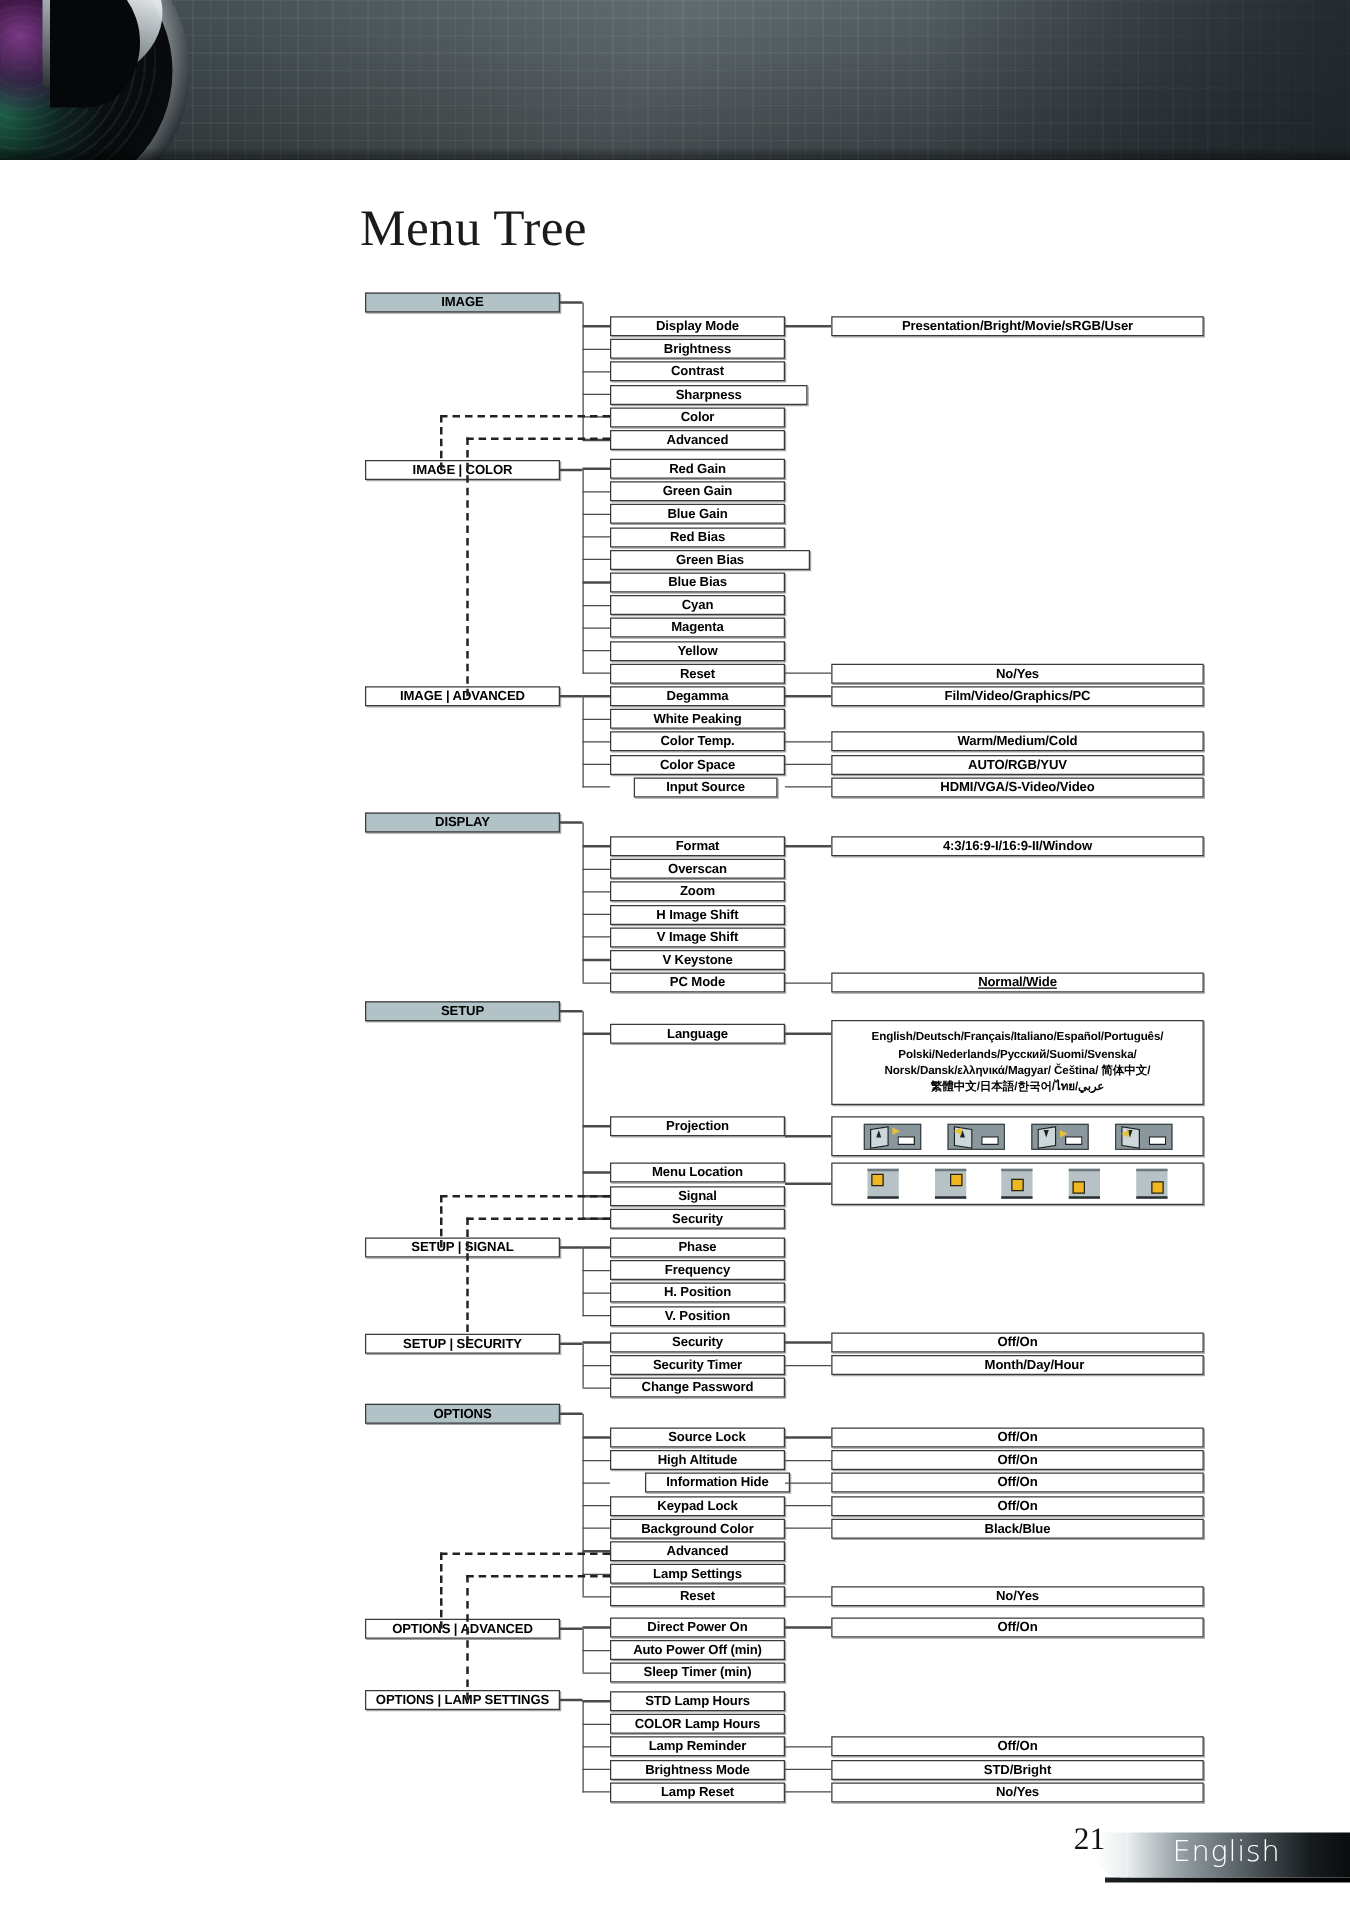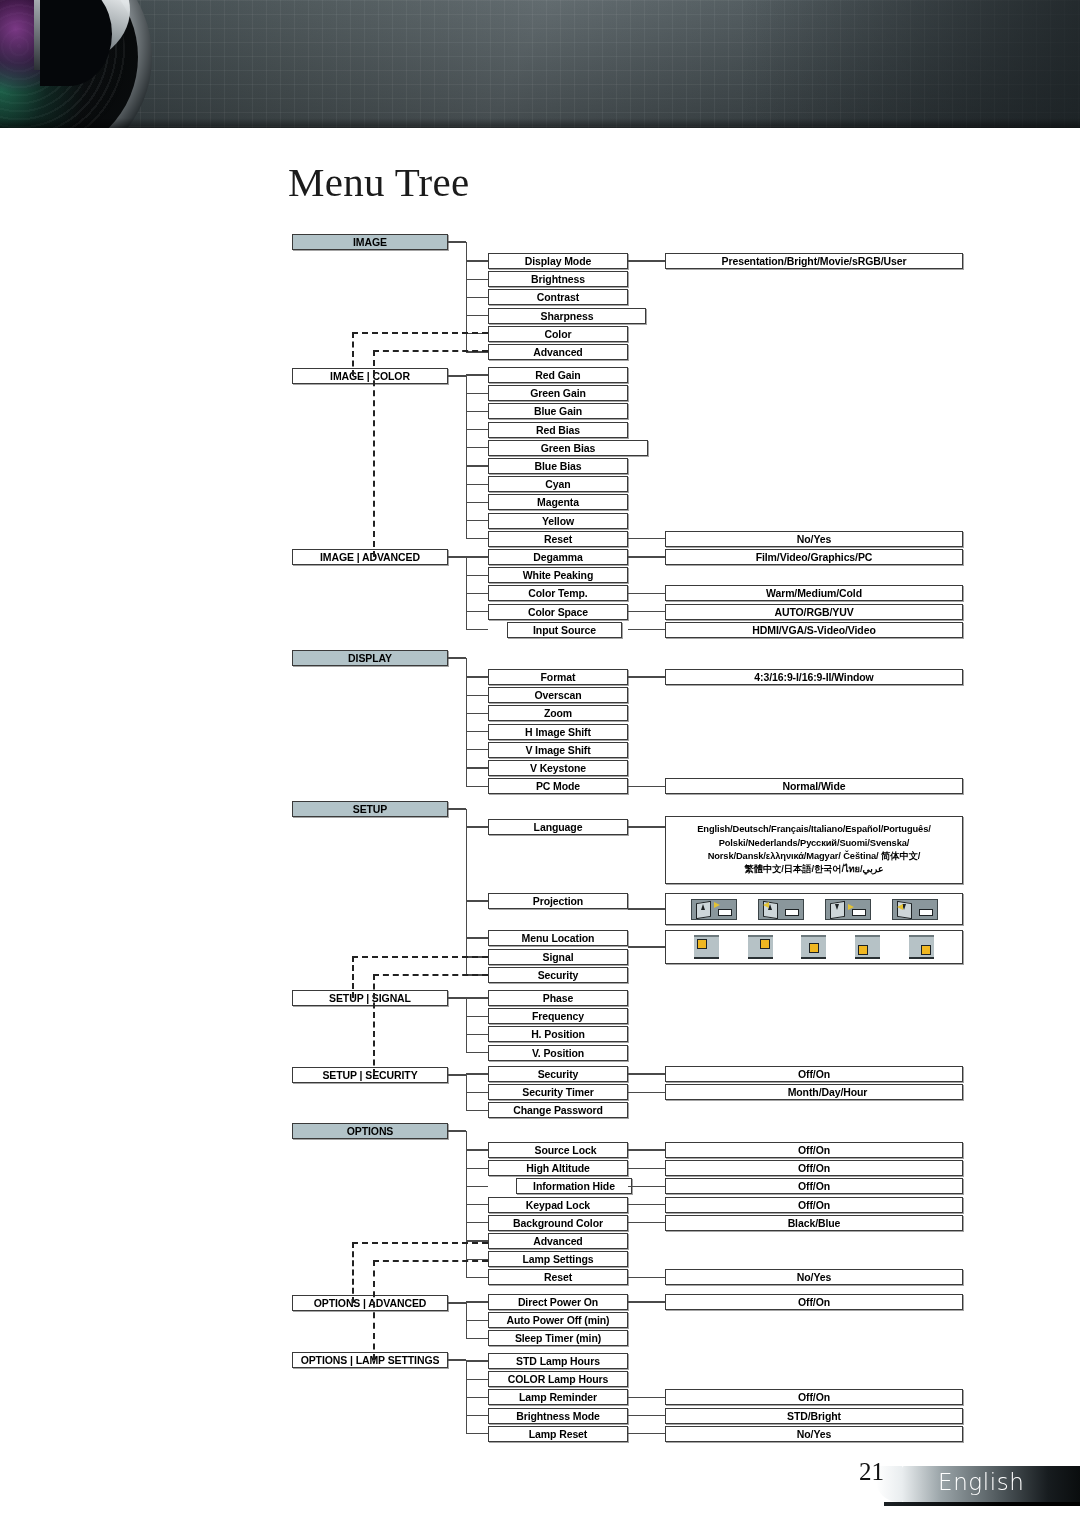--- a/index.html
+++ b/index.html
@@ -286,21 +286,21 @@
     <div class="box mid" style="left: 488px; top: 705.4px; width: 140px;">Zoom</div>
     <div class="ln" style="left: 466px; top: 730.9px; width: 22px; height: 1.4px;"></div>
     <div class="box mid" style="left: 488px; top: 723.6px; width: 140px;">H Image Shift</div>
     <div class="ln" style="left: 466px; top: 749.1px; width: 22px; height: 1.4px;"></div>
     <div class="box mid" style="left: 488px; top: 741.8px; width: 140px;">V Image Shift</div>
     <div class="ln" style="left: 466px; top: 767.3px; width: 22px; height: 1.4px;"></div>
     <div class="box mid" style="left: 488px; top: 760px; width: 140px;">V Keystone</div>
     <div class="ln" style="left: 466px; top: 785.5px; width: 22px; height: 1.4px;"></div>
     <div class="box mid" style="left: 488px; top: 778.2px; width: 140px;">PC Mode</div>
     <div class="ln" style="left: 628px; top: 785.5px; width: 37px; height: 1.4px;"></div>
-    <div class="box val" style="left: 665px; top: 778.2px; width: 298px;">Normal/Wide</div>
+    <div class="box val" style="left: 665px; top: 778.2px; width: 298px; text-decoration: underline;">Normal/Wide</div>
     <div class="box cat" style="left: 292px; top: 801px; width: 156px;">SETUP</div>
     <div class="ln" style="left: 448px; top: 808.3px; width: 18px; height: 1.4px;"></div>
     <div class="ln" style="left: 466px; top: 809px; width: 1.4px; height: 166px;"></div>
     <div class="ln" style="left: 466px; top: 826.3px; width: 22px; height: 1.4px;"></div>
     <div class="box mid" style="left: 488px; top: 819px; width: 140px;">Language</div>
     <div class="ln" style="left: 466px; top: 900.3px; width: 22px; height: 1.4px;"></div>
     <div class="box mid" style="left: 488px; top: 893px; width: 140px;">Projection</div>
     <div class="ln" style="left: 466px; top: 937.3px; width: 22px; height: 1.4px;"></div>
     <div class="box mid" style="left: 488px; top: 930px; width: 140px;">Menu Location</div>
     <div class="ln" style="left: 466px; top: 956.3px; width: 22px; height: 1.4px;"></div>

